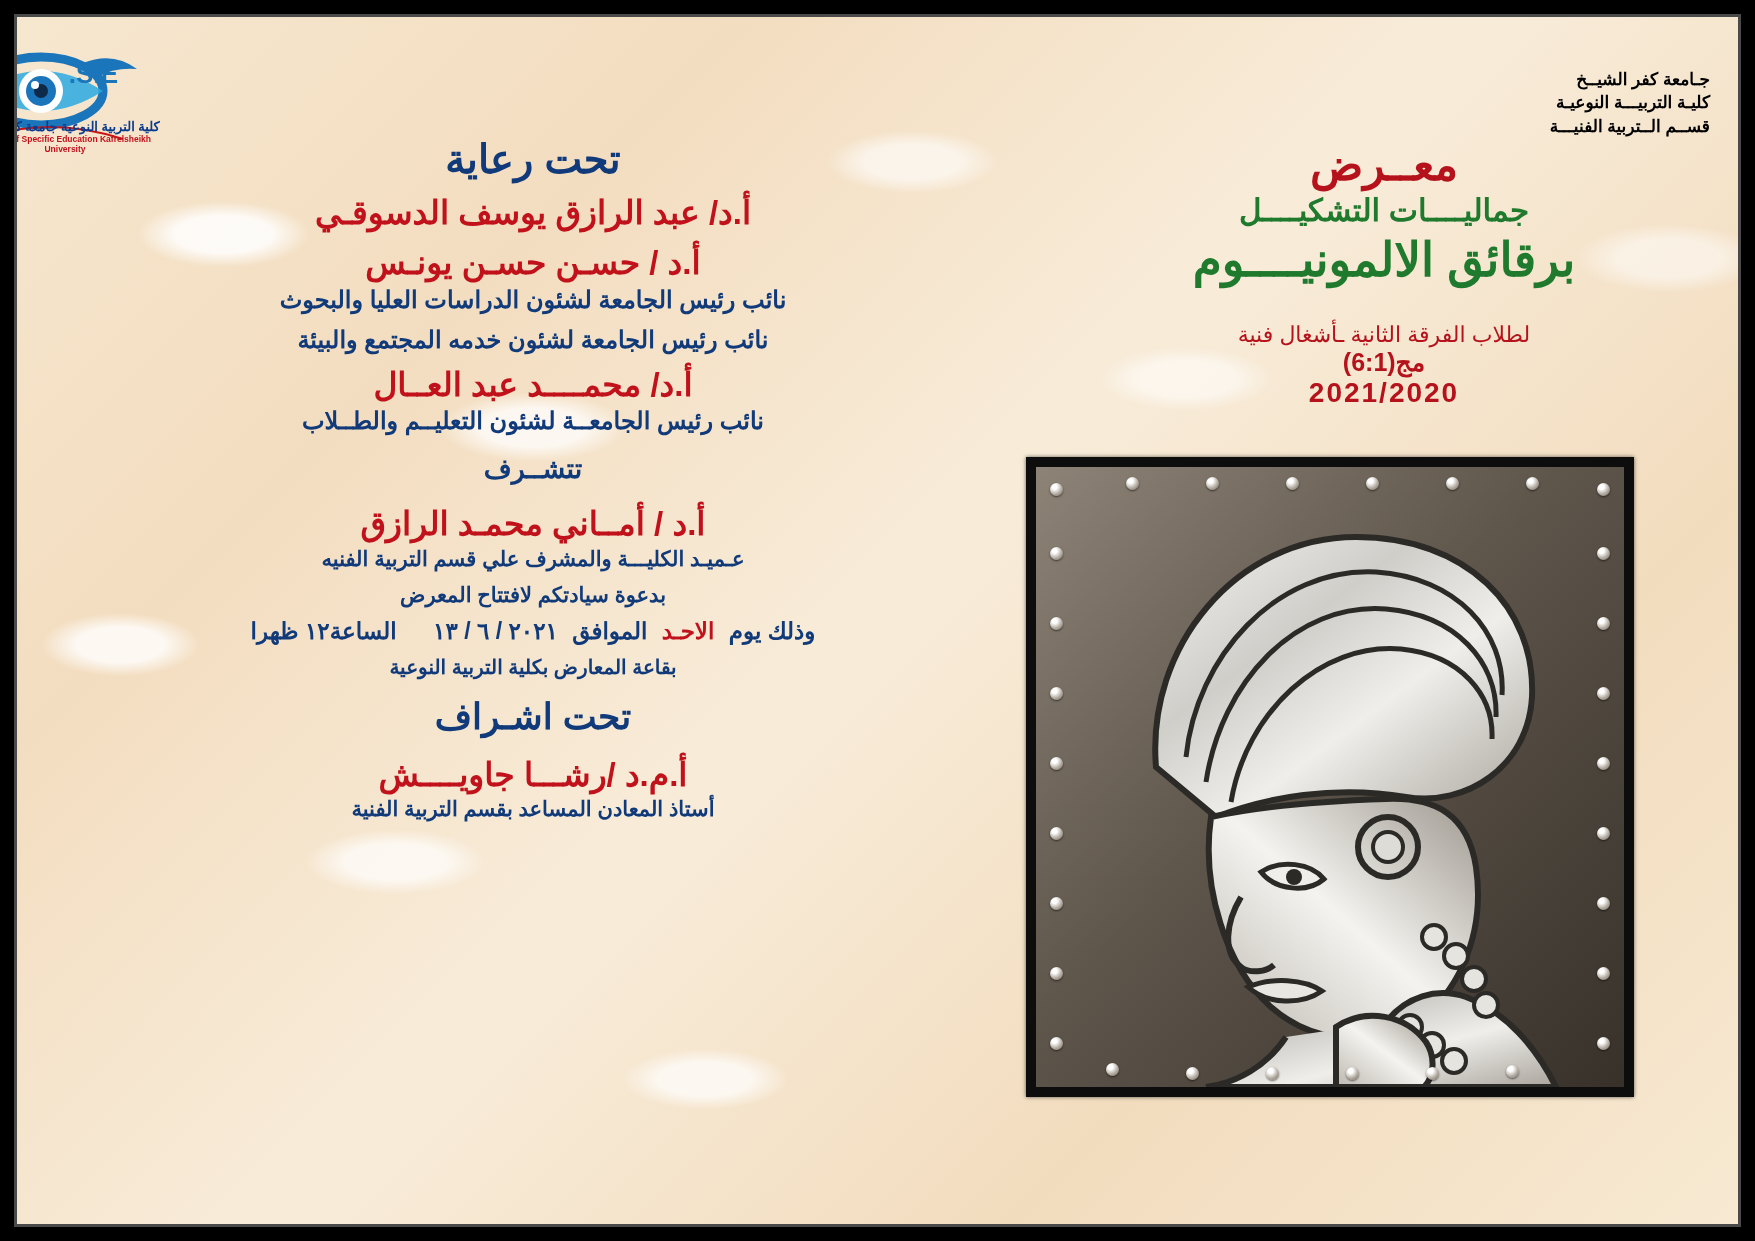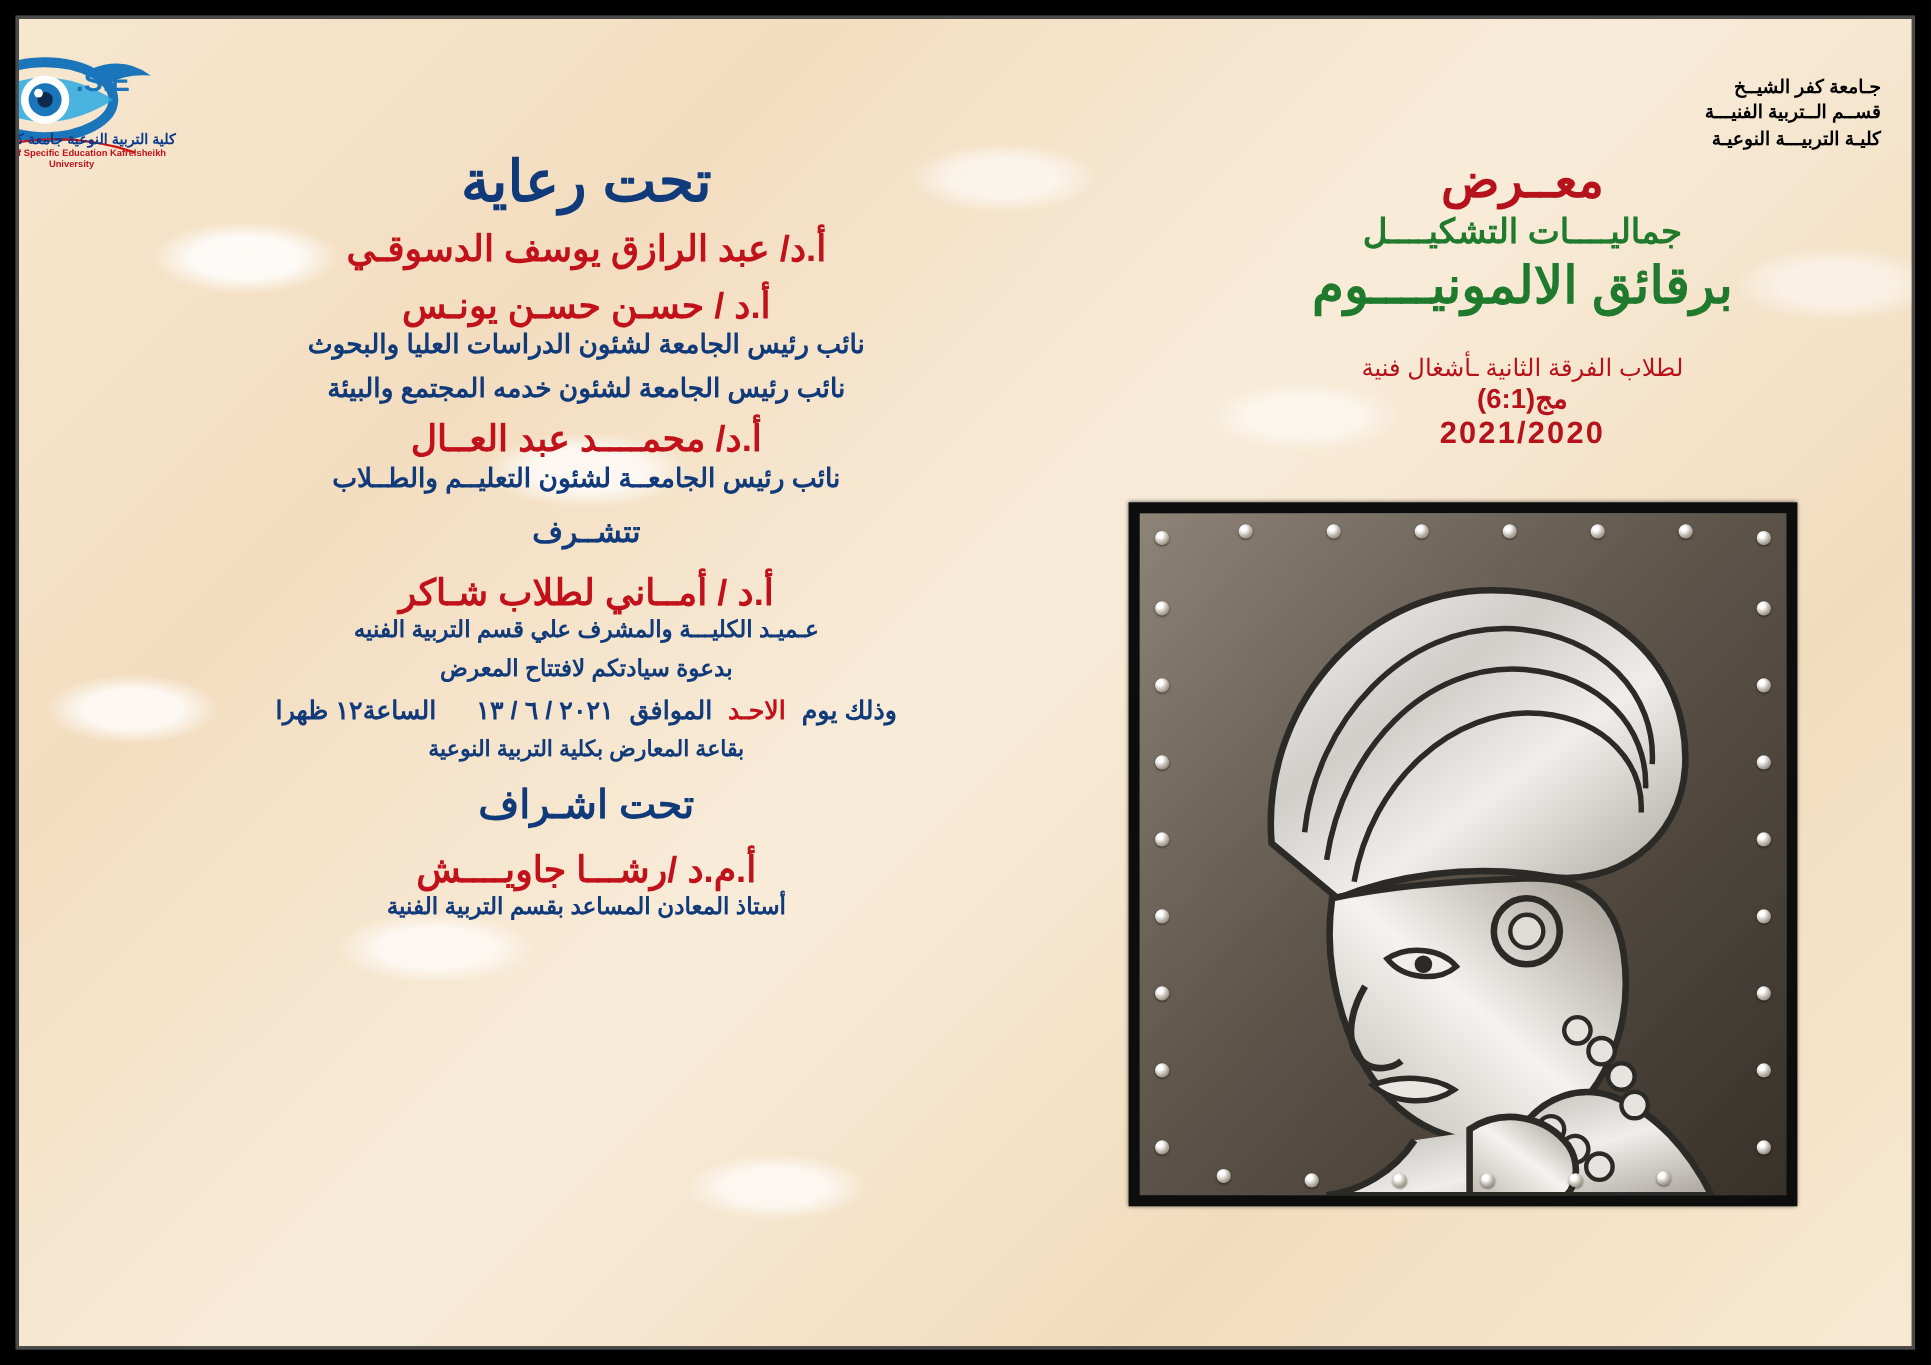--- a/index.html
+++ b/index.html
@@ -77,21 +77,21 @@
     background:radial-gradient(circle at 35% 30%, #fff 0 20%, #b9b2a8 55%, #6a6258 100%);
     box-shadow:0 1px 2px rgba(0,0,0,.55);
   }
   .figure{position:absolute;inset:0;}
 
   
   .left{
     position:absolute;top:118px;right:700px;width:1010px;
     direction:rtl;text-align:center;
   }
-  .left .big-blue{color:#103a7a;font-weight:bold;font-size:52px;letter-spacing:4px;line-height:1.2;}
+  .left .big-blue{color:#103a7a;font-weight:bold;font-size:40px;letter-spacing:4px;line-height:1.2;}
   .left .red{color:#c1121c;font-weight:bold;font-size:33px;letter-spacing:2px;line-height:1.25;}
   .left .blue{color:#103a7a;font-weight:bold;font-size:24px;line-height:1.3;letter-spacing:1px;}
   .left .blue-sm{color:#103a7a;font-weight:bold;font-size:21px;line-height:1.3;}
   .left .gap-s{height:9px;}
   .left .gap-m{height:16px;}
 
   .dateline{direction:rtl;font-weight:bold;font-size:23px;color:#103a7a;letter-spacing:0;}
   .dateline .red{display:inline;color:#c1121c;font-size:23px;font-weight:bold;}
   .dateline span{margin:0 4px;}
 
@@ -121,22 +121,22 @@
         </g>
       </svg>
       <div style="position:absolute;top:72px;right:8px;width:200px;text-align:center;direction:rtl;">
         <div style="color:#0b3b8c;font-weight:bold;font-size:13px;letter-spacing:0;" data-name="logo-arabic-name">كلية التربية النوعية جامعة كفرالشيخ</div>
         <div style="color:#c1121c;font-weight:bold;font-size:8.5px;letter-spacing:0;direction:ltr;" data-name="logo-english-name">Faculty of Specific Education Kafrelsheikh University</div>
       </div>
     </div>
 
     <div class="uni-head" data-name="university-header">
       <div data-name="university-header-line1">جـامعة كفر الشيــخ</div>
+      <div data-name="university-header-line2">كليـة التربيـــة النوعيـة</div>
       <div data-name="university-header-line3">قســم الــتربية الفنيـــة</div>
-      <div data-name="university-header-line2">كليـة التربيـــة النوعيـة</div>
     </div>
 
     <div class="exh" data-name="exhibition-title-block">
       <div class="l1" data-name="exhibition-title-line1">معــرض</div>
       <div class="l2" data-name="exhibition-title-line2">جماليــــات التشكيــــل</div>
       <div class="l3" data-name="exhibition-title-line3">برقائق الالمونيــــوم</div>
       <div class="sub1" data-name="exhibition-subtitle-audience">لطلاب الفرقة الثانية ـأشغال فنية</div>
       <div class="sub2" data-name="exhibition-subtitle-groups">مج(6:1)</div>
       <div class="sub3" data-name="exhibition-subtitle-year">2021/2020</div>
     </div>
@@ -238,21 +238,21 @@
       <div class="red" data-name="patron-2-name">أ.د / حسـن حسـن يونـس</div>
       <div class="blue" data-name="patron-2-role">نائب رئيس الجامعة لشئون الدراسات العليا والبحوث</div>
       <div class="gap-s"></div>
       <div class="blue" data-name="patron-3-role">نائب رئيس الجامعة لشئون خدمه المجتمع والبيئة</div>
       <div class="gap-s"></div>
       <div class="red" data-name="patron-4-name">أ.د/ محمــــد عبد العــال</div>
       <div class="blue" data-name="patron-4-role">نائب رئيس الجامعــة لشئون التعليــم والطــلاب</div>
       <div class="gap-m"></div>
       <div class="blue" style="font-size:27px;letter-spacing:5px;" data-name="honor-heading">تتشــرف</div>
       <div class="gap-m"></div>
-      <div class="red" data-name="dean-name">أ.د / أمــاني لطلاب شـاكر</div>
+      <div class="red" data-name="dean-name">أ.د / أمــاني محمـد الرازق</div>
       <div class="blue-sm" data-name="dean-role">عـميـد الكليـــة والمشرف علي قسم التربية الفنيه</div>
       <div class="gap-s"></div>
       <div class="blue-sm" data-name="invitation-line">بدعوة سيادتكم لافتتاح المعرض</div>
       <div class="gap-s"></div>
       <div class="dateline" data-name="event-line">
         <span data-name="event-prefix">وذلك يوم</span>
         <span class="red" data-name="event-day">الاحـد</span>
         <span data-name="event-date-label">الموافق</span>
         <span data-name="event-date">٢٠٢١ / ٦ / ١٣</span>
         <span style="margin-right:26px" data-name="event-time">الساعة١٢ ظهرا</span>

